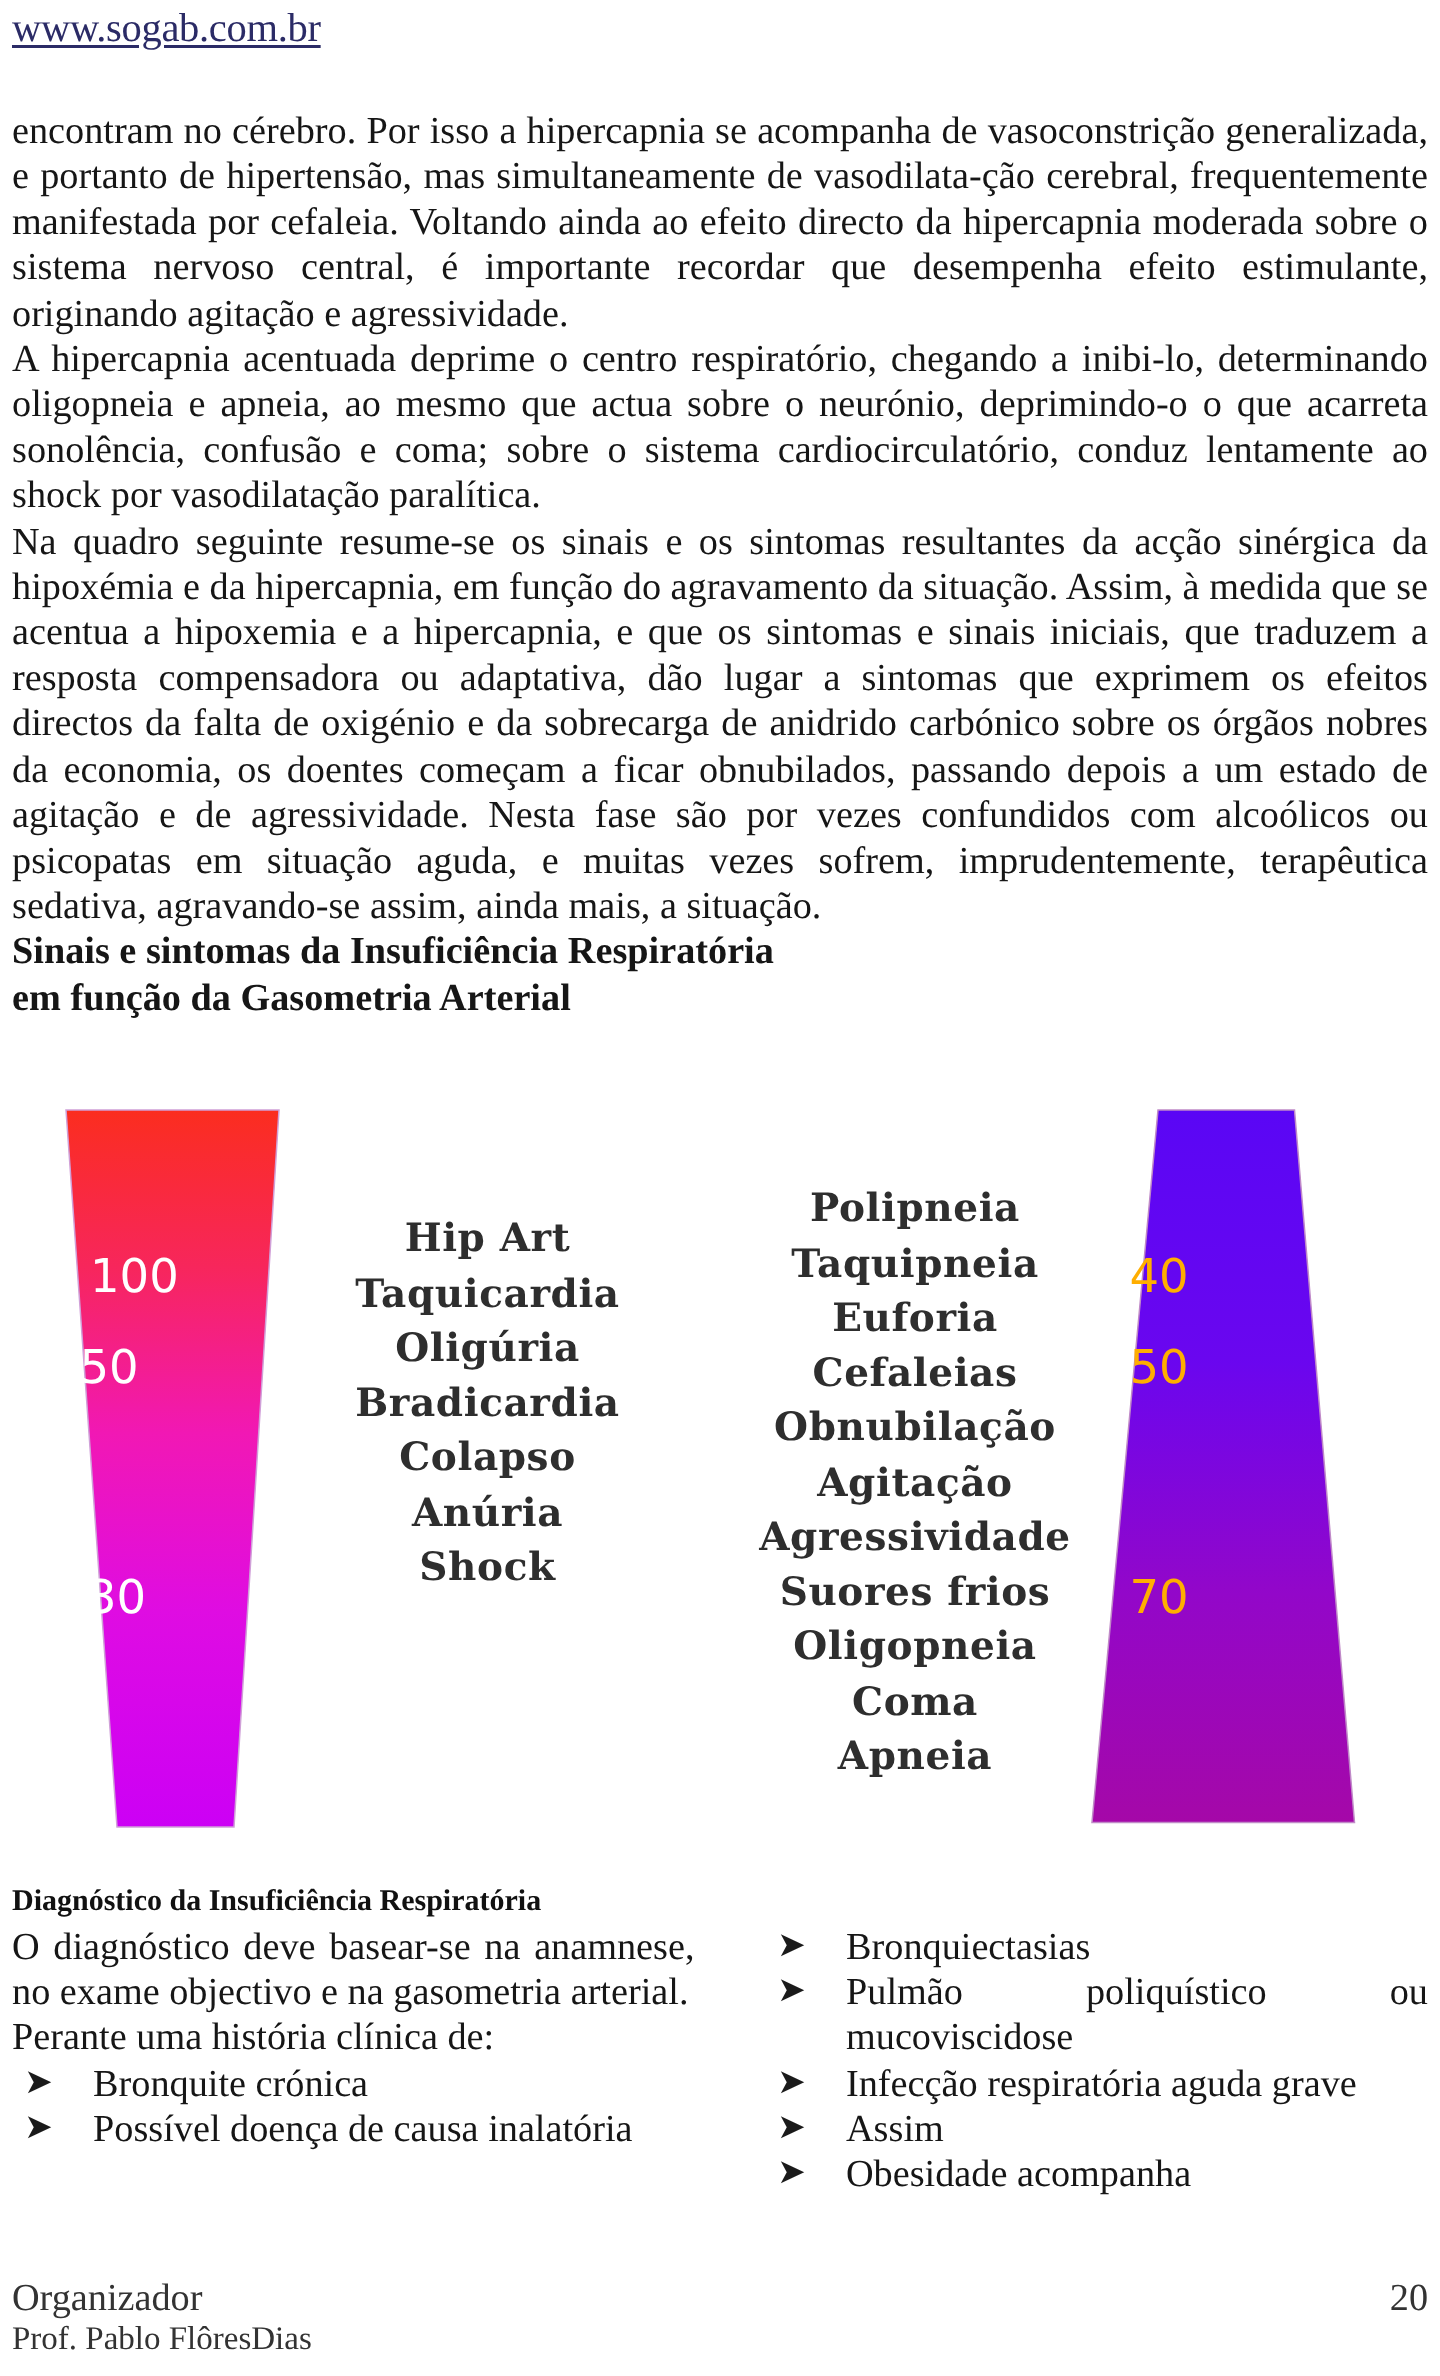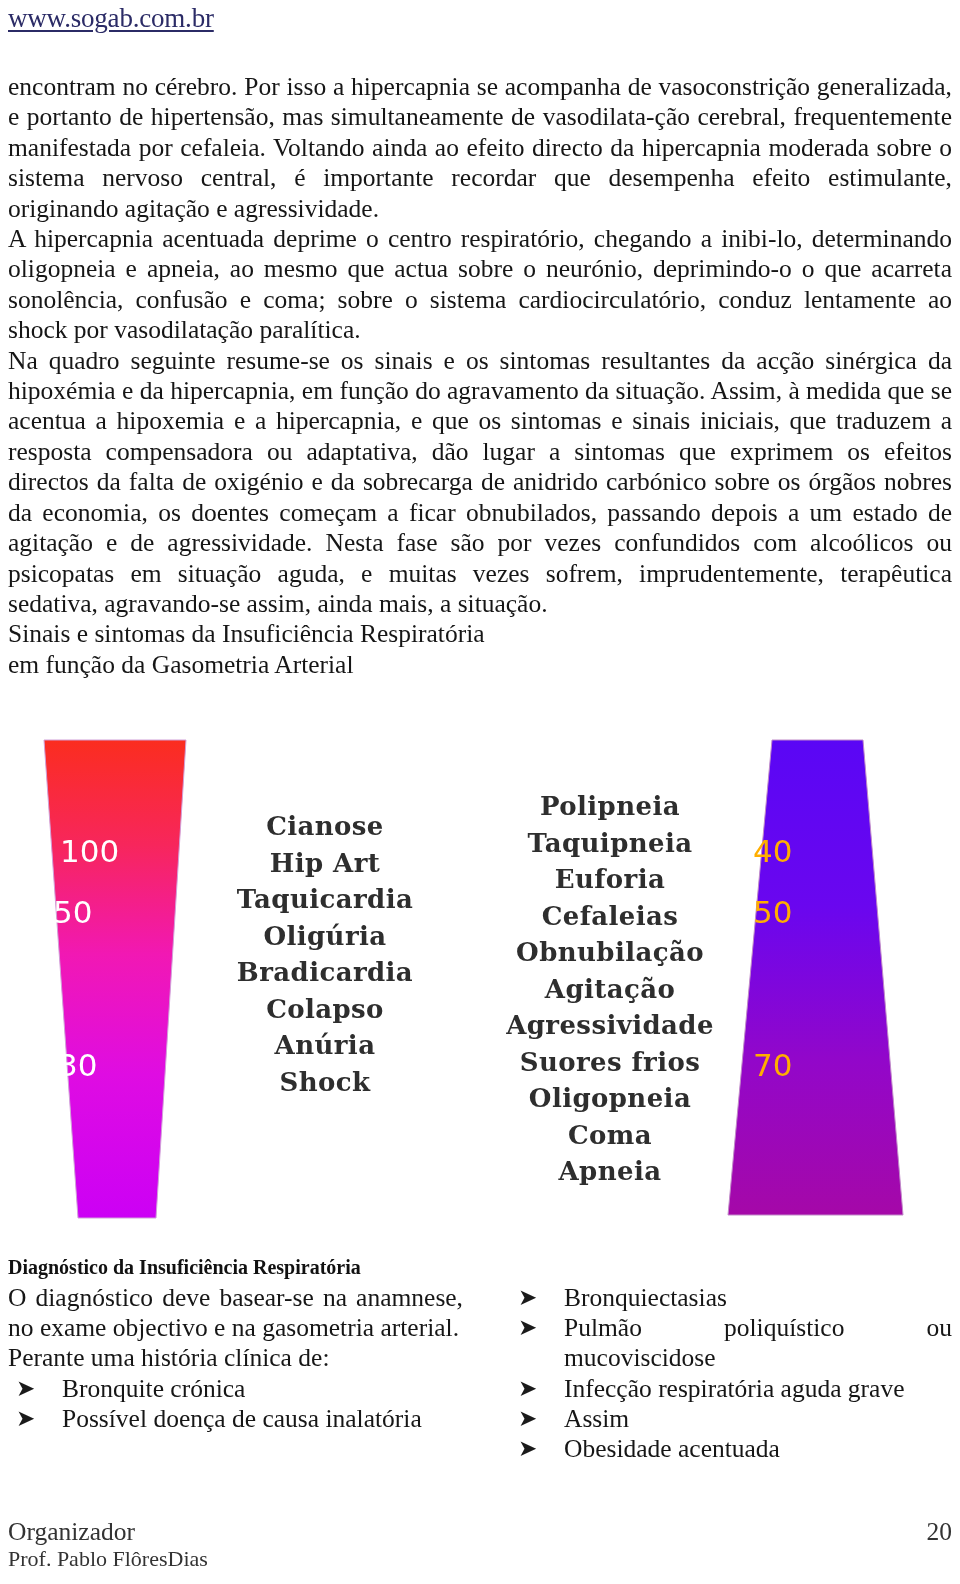--- a/index.html
+++ b/index.html
@@ -49,21 +49,21 @@
     text-align: justify;
     text-justify: inter-word;
     color: #161616;
   }
   .body-copy p {
     margin: 0;
     text-align: justify;
   }
 
   .section-heading {
-    font-weight: normal;
+    font-weight: bold;
     text-align: left;
   }
 
   
   .diagram {
     position: absolute;
     left: 0;
     top: 700px;
     width: 960px;
     height: 530px;
@@ -228,21 +228,20 @@
 
     <div class="shape-number num-left" style="left:60px; top:138px;">100</div>
     <div class="shape-number num-left" style="left:53px; top:199px;">50</div>
     <div class="shape-number num-left" style="left:58px; top:352px;">30</div>
 
     <div class="shape-number num-right" style="left:753px; top:138px;">40</div>
     <div class="shape-number num-right" style="left:753px; top:199px;">50</div>
     <div class="shape-number num-right" style="left:753px; top:352px;">70</div>
 
     <div class="sym-col col-early">
-      <div class="sym-item">Cianose</div>
       <div class="sym-item">Hip Art</div>
       <div class="sym-item">Taquicardia</div>
       <div class="sym-item">Oligúria</div>
       <div class="sym-item">Bradicardia</div>
       <div class="sym-item">Colapso</div>
       <div class="sym-item">Anúria</div>
       <div class="sym-item">Shock</div>
     </div>
 
     <div class="sym-col col-late">
@@ -292,21 +291,21 @@
         <li>
           <span class="arrow">➤</span>
           <span class="li-text">Infecção respiratória aguda grave</span>
         </li>
         <li>
           <span class="arrow">➤</span>
           <span class="li-text">Assim</span>
         </li>
         <li>
           <span class="arrow">➤</span>
-          <span class="li-text">Obesidade acentuada</span>
+          <span class="li-text">Obesidade acompanha</span>
         </li>
       </ul>
     </div>
   </div>
 
   <div class="footer">
     <div class="footer-left">
       <div>Organizador</div>
       <div class="footer-sub">Prof. Pablo FlôresDias</div>
     </div>

